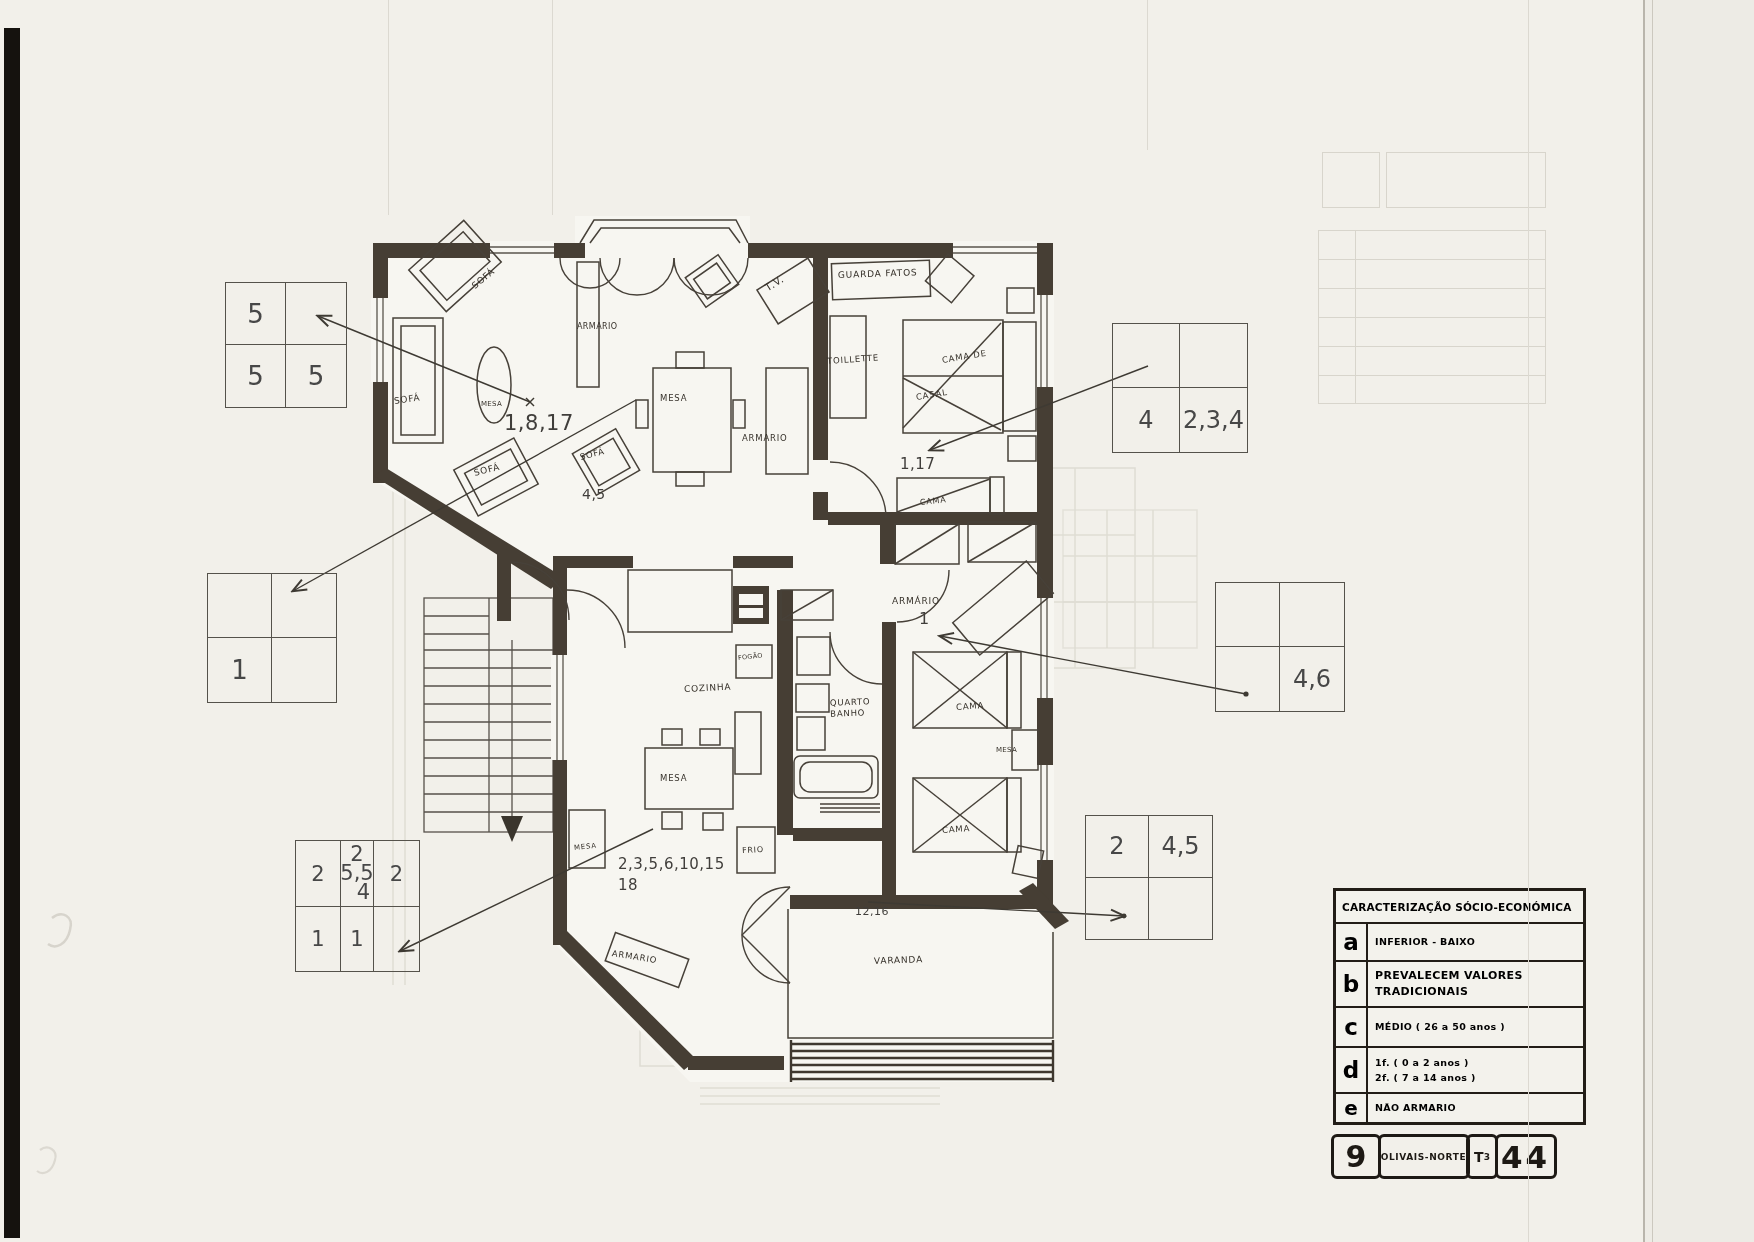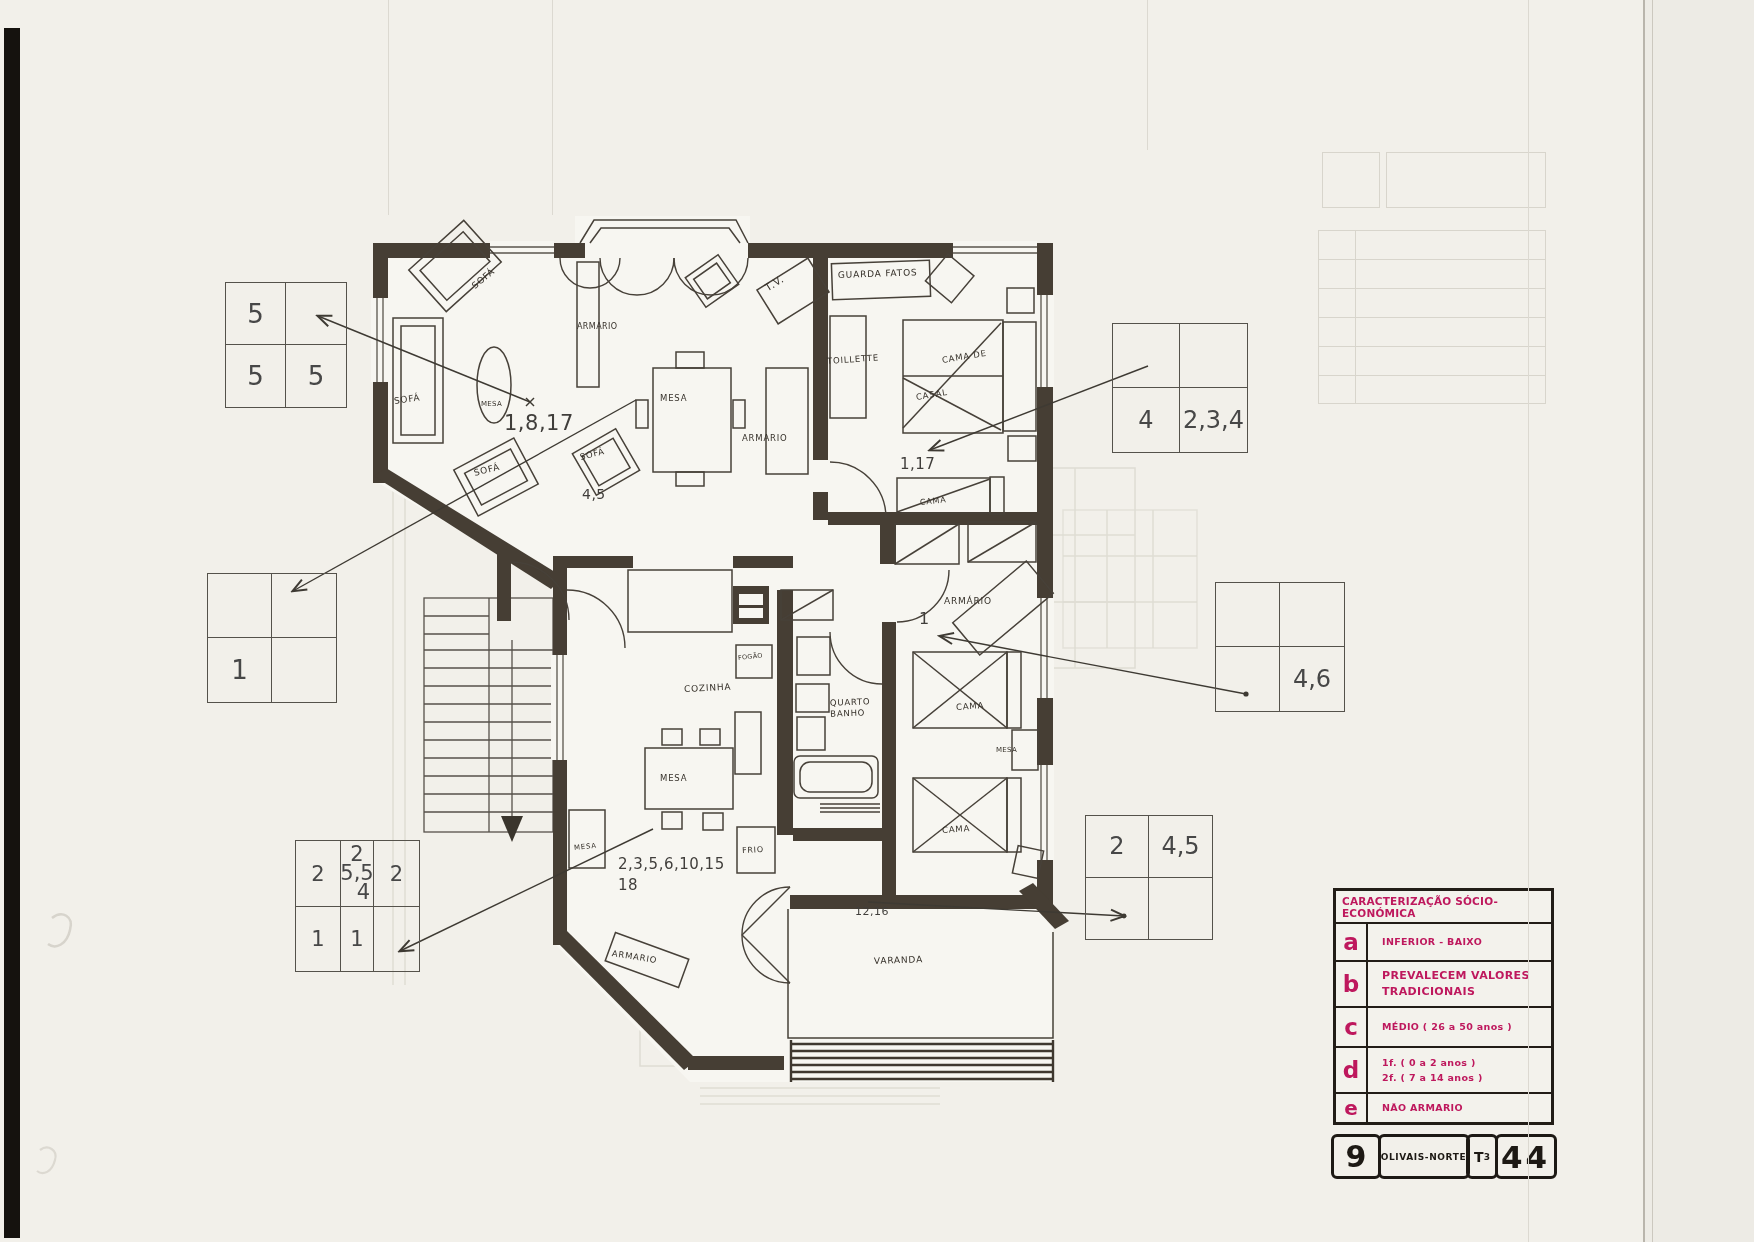--- a/index.html
+++ b/index.html
@@ -21,30 +21,30 @@
   .g2x2{grid-template-columns:1fr 1fr;grid-template-rows:1fr 1fr;}
   .g2x2 .c:nth-child(2n){border-right:none;}
   .g2x2 .c:nth-child(n+3){border-bottom:none;}
   .g3x2{grid-template-columns:45px 33px 1fr;grid-template-rows:66px 1fr;}
   .g3x2 .c:nth-child(3n){border-right:none;}
   .g3x2 .c:nth-child(n+4){border-bottom:none;}
   .stack{display:flex;flex-direction:column;align-items:center;line-height:.92;width:100%;}
   .stack span{display:block;}
   .stack .sb{align-self:flex-end;margin-right:3px;}
   
-  .legend{position:absolute;left:1333px;top:888px;width:221px;border:3px solid #221d17;
-          box-sizing:border-box;color:#be185d;background:rgba(247,246,241,.35);}
+  .legend{position:absolute;left:1333px;top:888px;width:253px;border:3px solid #221d17;
+          box-sizing:border-box;color:#000000;background:rgba(247,246,241,.35);}
   .ltitle{height:31px;border-bottom:2.5px solid #221d17;display:flex;align-items:center;
           padding-left:6px;font-size:10.5px;font-weight:bold;letter-spacing:.2px;}
   .lrow{display:flex;border-bottom:2.5px solid #221d17;}
   .lrow:last-child{border-bottom:none;}
   .lkey{width:30px;border-right:2.5px solid #221d17;font-size:23px;font-weight:bold;
         display:flex;align-items:center;justify-content:center;flex:none;}
   .ltext{flex:1;font-size:9.5px;font-weight:bold;letter-spacing:.35px;display:flex;
-         flex-direction:column;justify-content:center;padding-left:14px;line-height:1.5;}
+         flex-direction:column;justify-content:center;padding-left:7px;line-height:1.5;}
   
   .tblock{position:absolute;left:1331px;top:1134px;display:flex;color:#1d1914;}
   .tcell{border:3.5px solid #1d1914;border-radius:6px;margin-left:-3.5px;height:39px;
          display:flex;align-items:center;justify-content:center;font-weight:bold;
          box-sizing:content-box;}
   .tcell:first-child{margin-left:0;}
   
   .ghost{position:absolute;border:1.6px solid #d8d5cc;box-sizing:border-box;}
   .ghost .gr{border-bottom:1.4px solid #d8d5cc;display:flex;}
   .ghost .gr:last-child{border-bottom:none;}
@@ -346,21 +346,21 @@
     <span class="hw" style="left:481px;top:400px;font-size:7px;letter-spacing:.3px">MESA</span>
     <span class="hw" style="left:577px;top:322px;font-size:8px;letter-spacing:.4px">ARMARIO</span>
     <span class="hw" style="left:766px;top:283px;font-size:10px;transform:rotate(-32deg)">T.V.</span>
     <span class="hw" style="left:660px;top:393px;font-size:8.5px">MESA</span>
     <span class="hw" style="left:742px;top:433px;font-size:8.5px">ARMARIO</span>
     <span class="hw" style="left:838px;top:270px;font-size:9px;transform:rotate(-2deg)">GUARDA FATOS</span>
     <span class="hw" style="left:827px;top:356px;font-size:8.5px;transform:rotate(-4deg)">TOILLETTE</span>
     <span class="hw" style="left:942px;top:355px;font-size:8.5px;transform:rotate(-9deg)">CAMA DE</span>
     <span class="hw" style="left:916px;top:392px;font-size:8.5px;transform:rotate(-9deg)">CASAL</span>
     <span class="hw" style="left:920px;top:498px;font-size:8px;transform:rotate(-6deg)">CAMA</span>
-    <span class="hw" style="left:944px;top:596px;font-size:9px">ARMÁRIO</span>
+    <span class="hw" style="left:892px;top:596px;font-size:9px">ARMÁRIO</span>
     <span class="hw" style="left:956px;top:702px;font-size:8.5px;transform:rotate(-4deg)">CAMA</span>
     <span class="hw" style="left:996px;top:746px;font-size:7px;letter-spacing:.3px">MESA</span>
     <span class="hw" style="left:942px;top:825px;font-size:8.5px;transform:rotate(-4deg)">CAMA</span>
     <span class="hw" style="left:684px;top:684px;font-size:9px;transform:rotate(-3deg)">COZINHA</span>
     <span class="hw" style="left:738px;top:654px;font-size:6.5px;letter-spacing:.3px;transform:rotate(-6deg)">FOGÃO</span>
     <span class="hw" style="left:660px;top:773px;font-size:8.5px">MESA</span>
     <span class="hw" style="left:742px;top:846px;font-size:8px;transform:rotate(-3deg)">FRIO</span>
     <span class="hw" style="left:574px;top:844px;font-size:7px;transform:rotate(-6deg)">MESA</span>
     <div class="quarto" style="left:830px;top:697px">
       <span>QUARTO</span><br>

